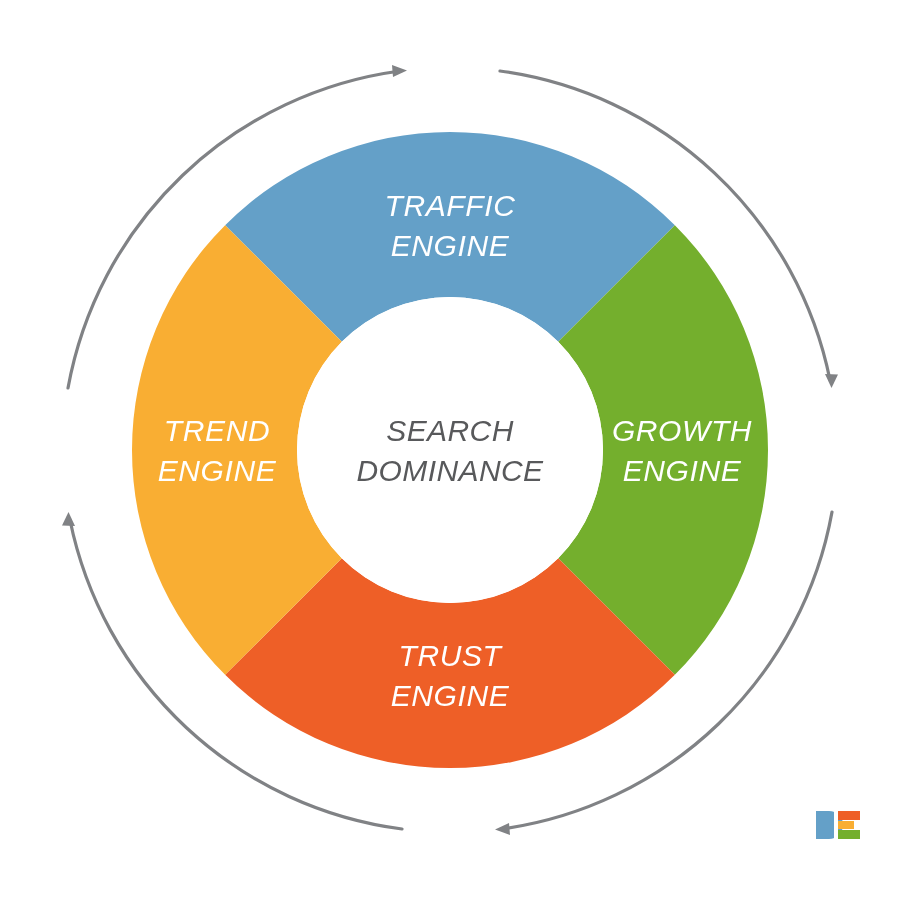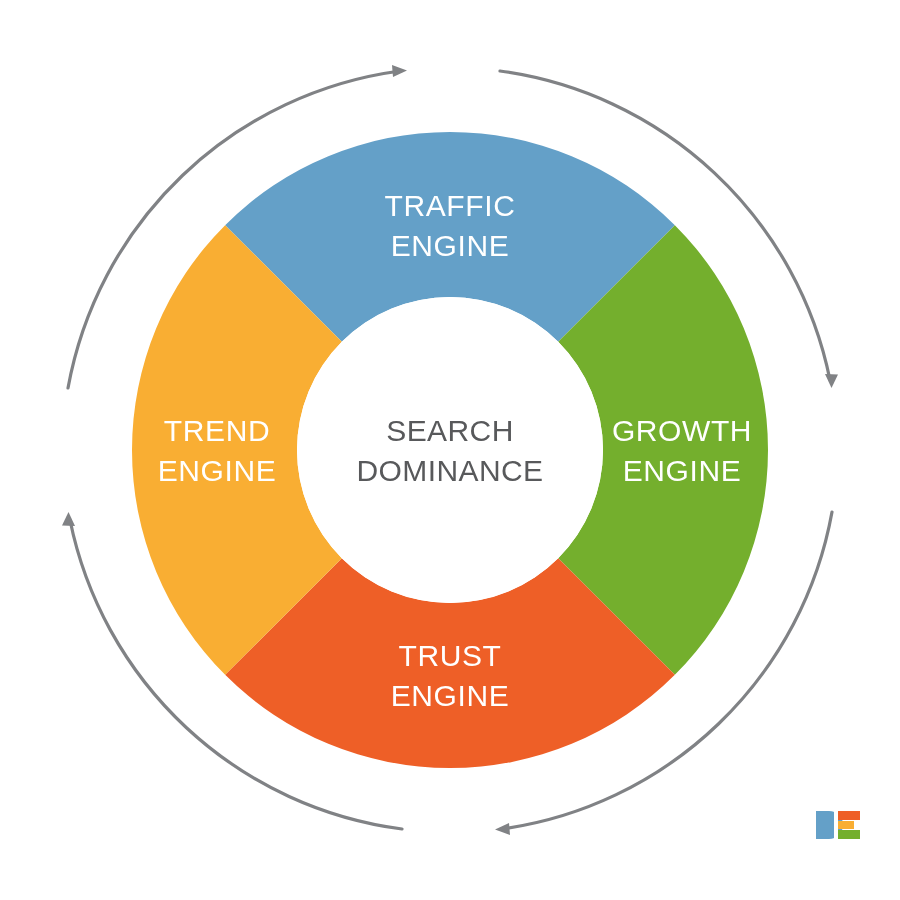--- a/index.html
+++ b/index.html
@@ -11,20 +11,21 @@
     width: 900px;
     height: 900px;
     font-family: "Liberation Sans", sans-serif;
     overflow: hidden;
   }
   #canvas {
     position: relative;
     width: 900px;
     height: 900px;
     background: #ffffff;
+    font-style: italic;
   }
   svg.diagram {
     position: absolute;
     left: 0;
     top: 0;
     width: 900px;
     height: 900px;
   }
   .seg-label {
     font-family: "Liberation Sans", sans-serif;

